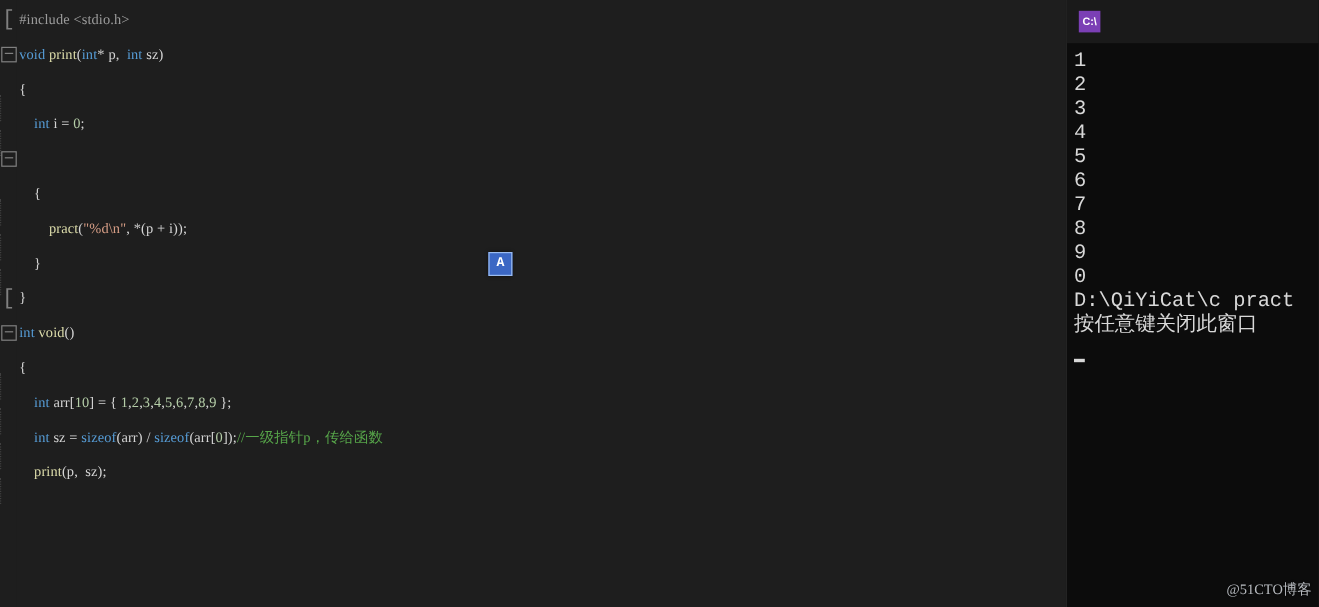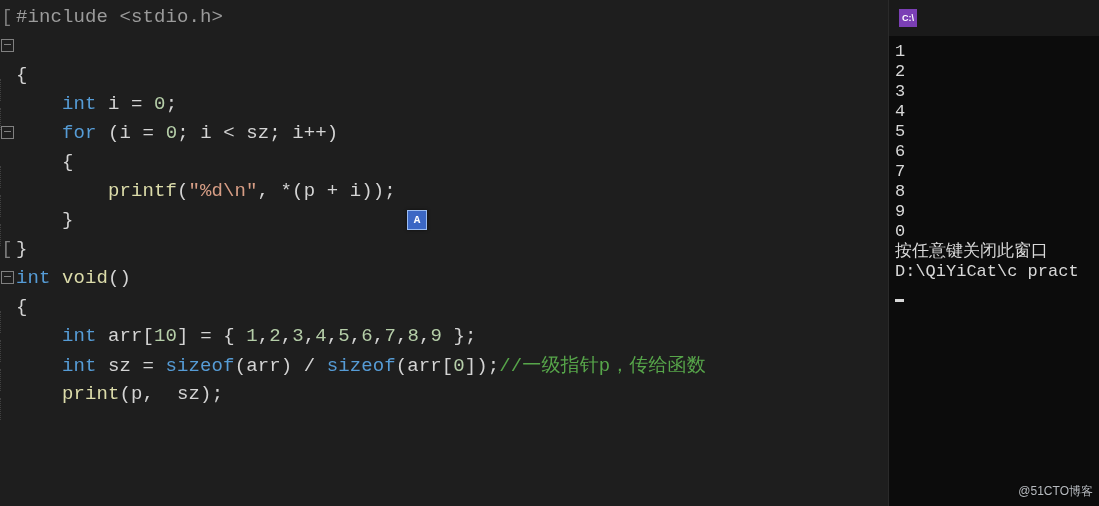--- a/index.html
+++ b/index.html
@@ -54,24 +54,25 @@
   .fold-box::after {
     content: "";
     position: absolute;
     background: #808080;
   }
   .fold-box::before { 
     left: 2px; right: 2px; top: 4px; height: 1px;
   }
   .code {
     white-space: pre;
-    font-size: 19px;
+    font-size: 12px;
     color: #d4d4d4;
     padding-left: 2px;
     letter-spacing: 0.1px;
+    font-family: Liberation Serif, serif;
   }
   .kw   { color: #569cd6; }
   .fn   { color: #dcdcaa; }           
   .num  { color: #b5cea8; }           
   .str  { color: #d69d85; }           
   .op   { color: #d4d4d4; }
   .paren{ color: #d4d4d4; }
   .comment { color: #57a64a; }
   .inc  { color: #9b9b9b; }          
   .plain { color: #d4d4d4; }
@@ -143,21 +144,21 @@
     width: 9px; height: 3px;
     background: #d8d8d8;
     vertical-align: bottom;
   }
 
   .watermark {
     position: absolute;
     right: 6px;
     bottom: 6px;
     color: #c9cdd2;
-    font-family: Liberation Sans, sans-serif;
+    font-family: Liberation Serif, serif;
     font-size: 12px;
     opacity: 0.9;
     text-shadow: 0 0 2px #000;
   }
 </style>
 </head>
 <body>
 
 <div class="workspace">
 
@@ -167,54 +168,54 @@
         <div class="line">
           <div class="gutter-cell">
             <span class="fold-bracket">[</span>
           </div>
           <div class="code"><span class="inc">#include &lt;stdio.h&gt;</span></div>
         </div>
         <div class="line">
           <div class="gutter-cell">
             <div class="fold-box"></div>
           </div>
+          <div class="code"><span class="kw">void</span> <span class="fn">print</span><span class="paren">(</span><span class="kw">int</span><span class="op">*</span> <span class="plain">p</span><span class="op">,</span>  <span class="kw">int</span> <span class="plain">sz</span><span class="paren">)</span></div>
         </div>
         <div class="line">
           <div class="gutter-cell" style="position: relative;">
             <span class="fold-bracket"></span>
             <span class="editor-dot"></span>
           </div>
           <div class="code"><span class="plain">{</span></div>
         </div>
         <div class="line">
           <div class="gutter-cell" style="position: relative;">
             <span class="fold-bracket"></span>
             <span class="editor-dot"></span>
           </div>
           <div class="code">    <span class="kw">int</span> <span class="plain">i</span> <span class="op">=</span> <span class="num">0</span><span class="op">;</span></div>
         </div>
         <div class="line">
           <div class="gutter-cell">
             <div class="fold-box"></div>
           </div>
-          <div class="code">    <span class="kw">for</span> <span class="paren">(</span><span class="plain">i</span> <span class="op">=</span> <span class="num">0</span><span class="op">;</span> <span class="plain">i</span> <span class="op">&lt;</span> <span class="plain">sz</span><span class="op">;</span> <span class="plain">i</span><span class="op">++</span><span class="paren">)</span></div>
         </div>
         <div class="line">
           <div class="gutter-cell" style="position: relative;">
             <span class="fold-bracket"></span>
             <span class="editor-dot"></span>
           </div>
           <div class="code">    <span class="plain">{</span></div>
         </div>
         <div class="line">
           <div class="gutter-cell" style="position: relative;">
             <span class="fold-bracket"></span>
             <span class="editor-dot"></span>
           </div>
-          <div class="code">        <span class="fn">printf</span><span class="paren">(</span><span class="str">"%d\n"</span><span class="op">,</span> <span class="op">*</span><span class="paren">(</span><span class="plain">p</span> <span class="op">+</span> <span class="plain">i</span><span class="paren">))</span><span class="op">;</span></div>
+          <div class="code">        <span class="fn">pract</span><span class="paren">(</span><span class="str">"%d\n"</span><span class="op">,</span> <span class="op">*</span><span class="paren">(</span><span class="plain">p</span> <span class="op">+</span> <span class="plain">i</span><span class="paren">))</span><span class="op">;</span></div>
         </div>
         <div class="line">
           <div class="gutter-cell" style="position: relative;">
             <span class="fold-bracket"></span>
             <span class="editor-dot"></span>
           </div>
           <div class="code">    <span class="plain">}</span></div>
         </div>
         <div class="line">
           <div class="gutter-cell">
@@ -260,18 +261,18 @@
 
     <div class="ime-box">
       <span>A</span>
     </div>
   </div>
 
   <div class="side">
     <div class="side-title">
       <div class="vs-icon">C:\</div>
     </div>
-    <div class="console" id="console"><div>1</div><div>2</div><div>3</div><div>4</div><div>5</div><div>6</div><div>7</div><div>8</div><div>9</div><div>0</div><div></div><div>按任意键关闭此窗口</div><div>D:\QiYiCat\c pract</div><span class="cursor-blk"></span></div>
+    <div class="console" id="console"><div>1</div><div>2</div><div>3</div><div>4</div><div>5</div><div>6</div><div>7</div><div>8</div><div>9</div><div>0</div><div></div><div>D:\QiYiCat\c pract</div><div>按任意键关闭此窗口</div><span class="cursor-blk"></span></div>
   </div>
 
 </div>
 
 <div class="watermark">@51CTO博客</div>
 
 </body></html>

